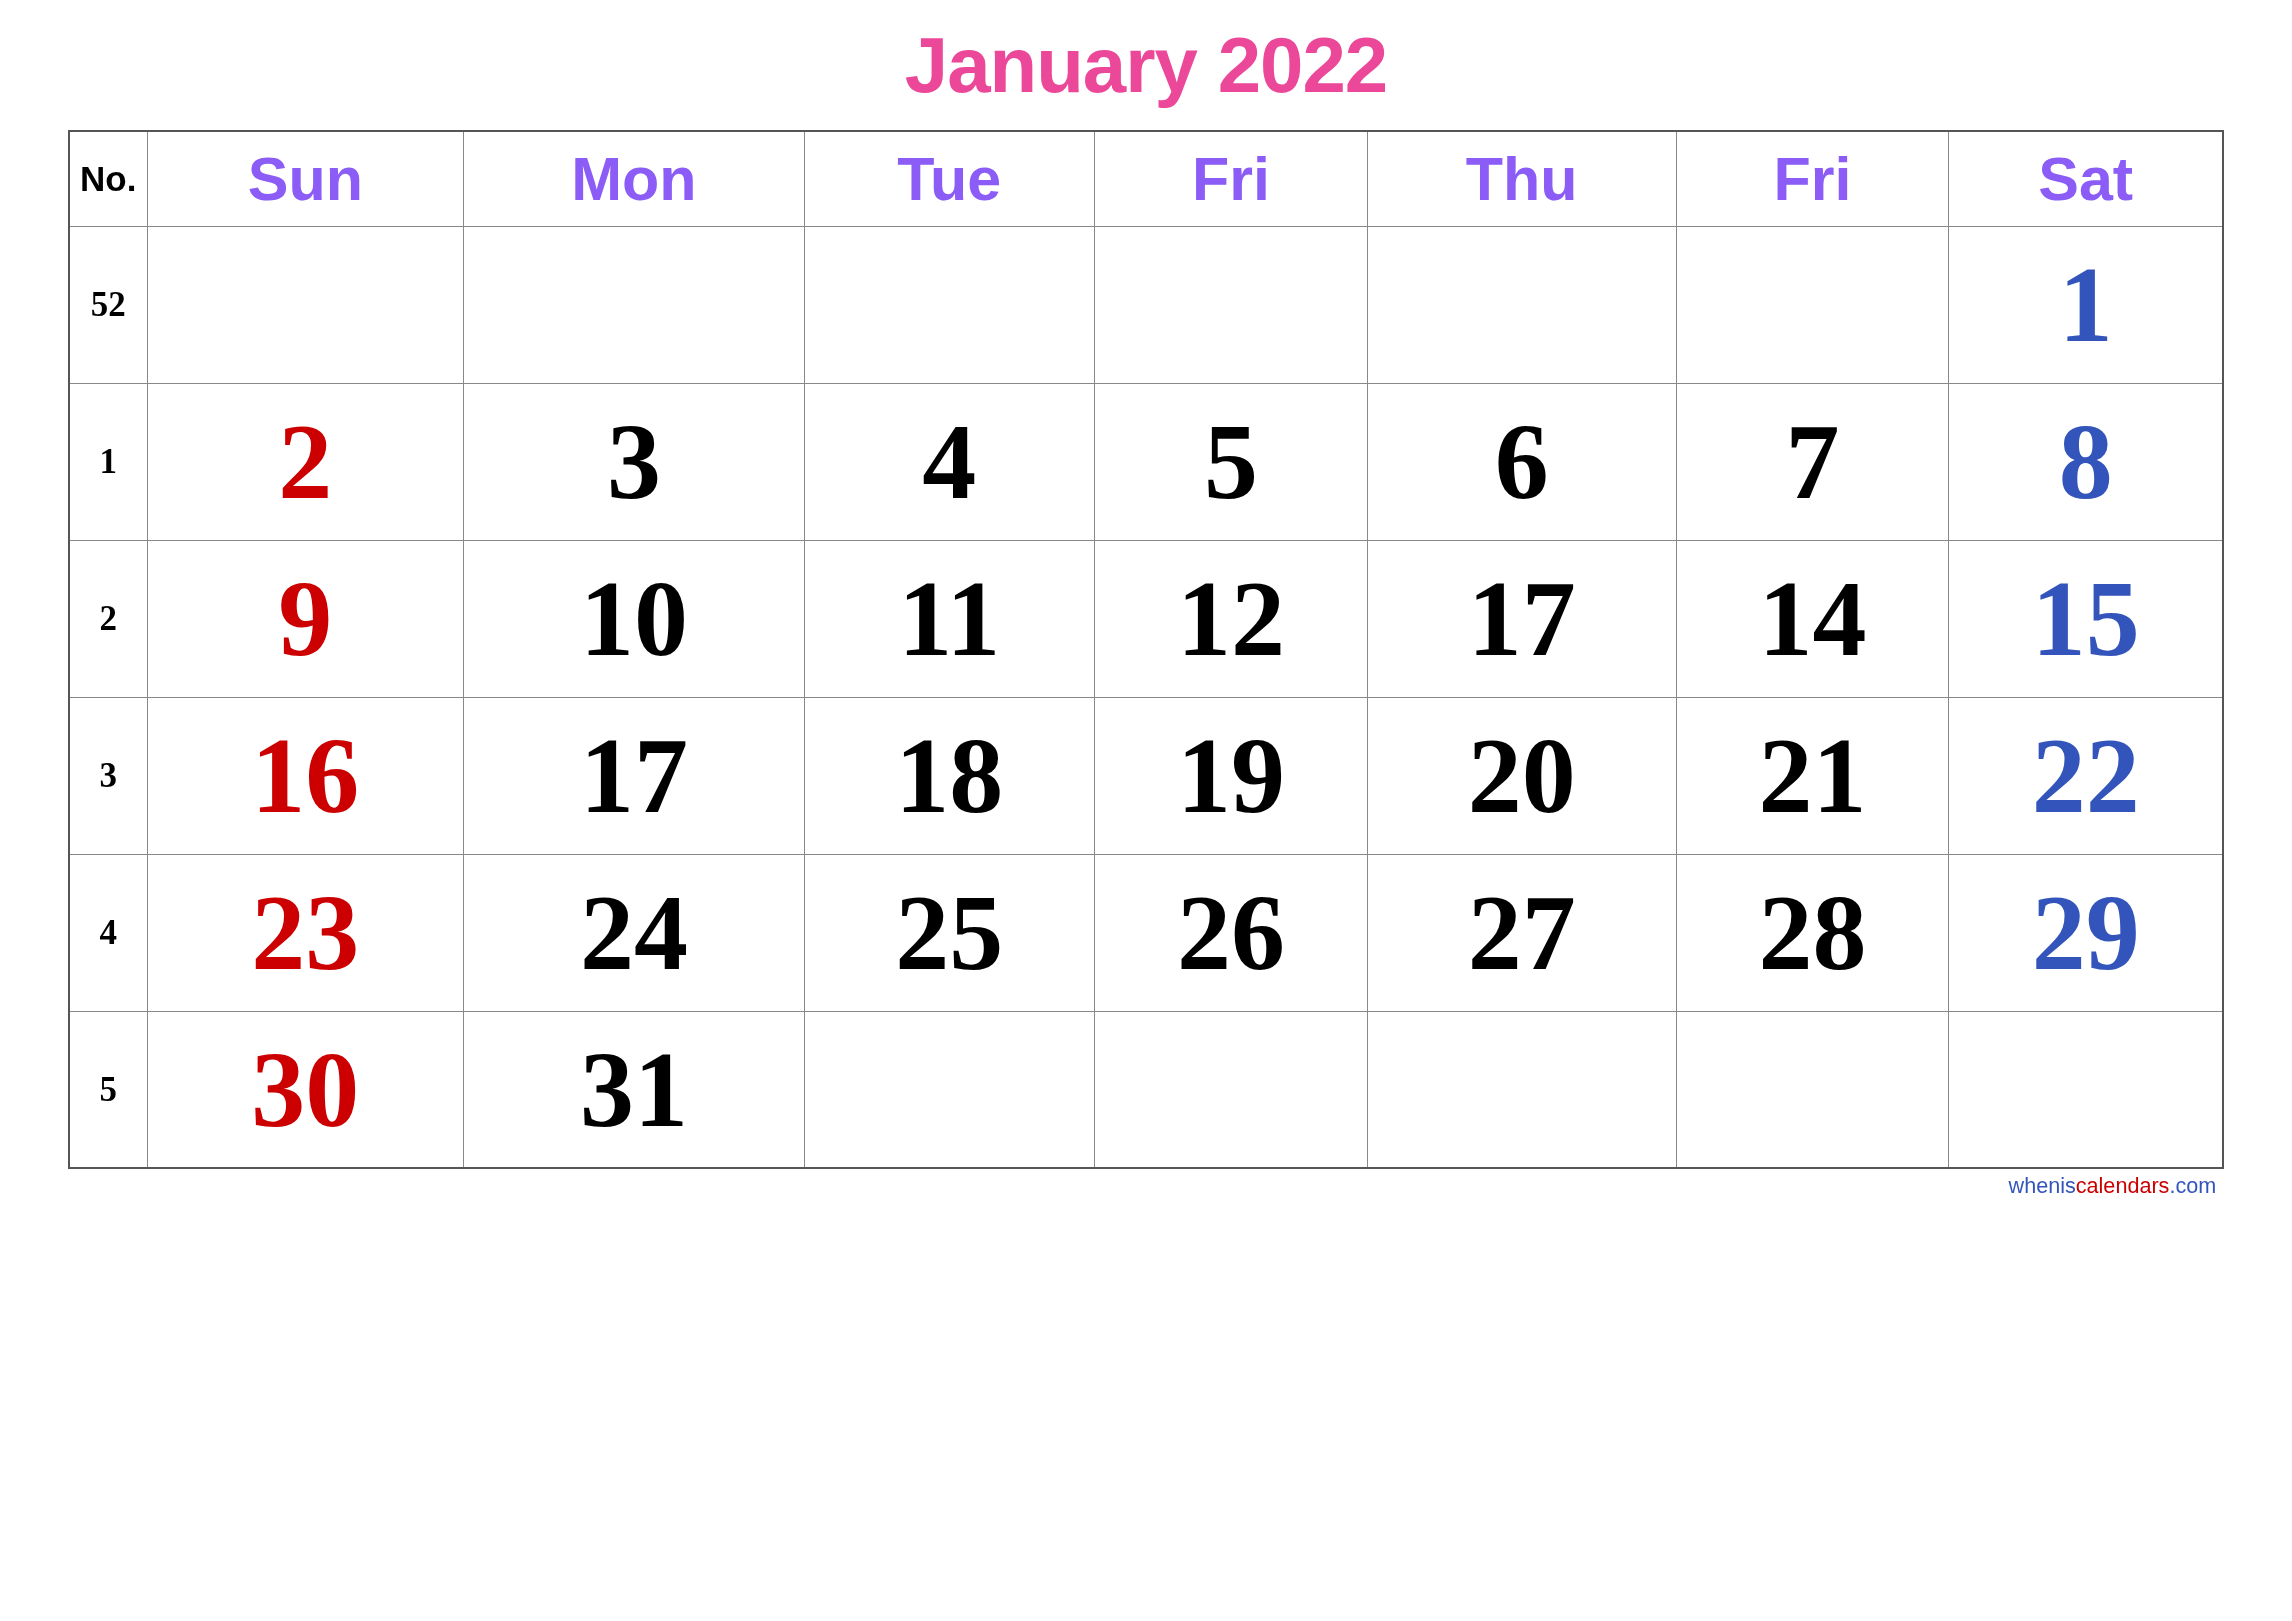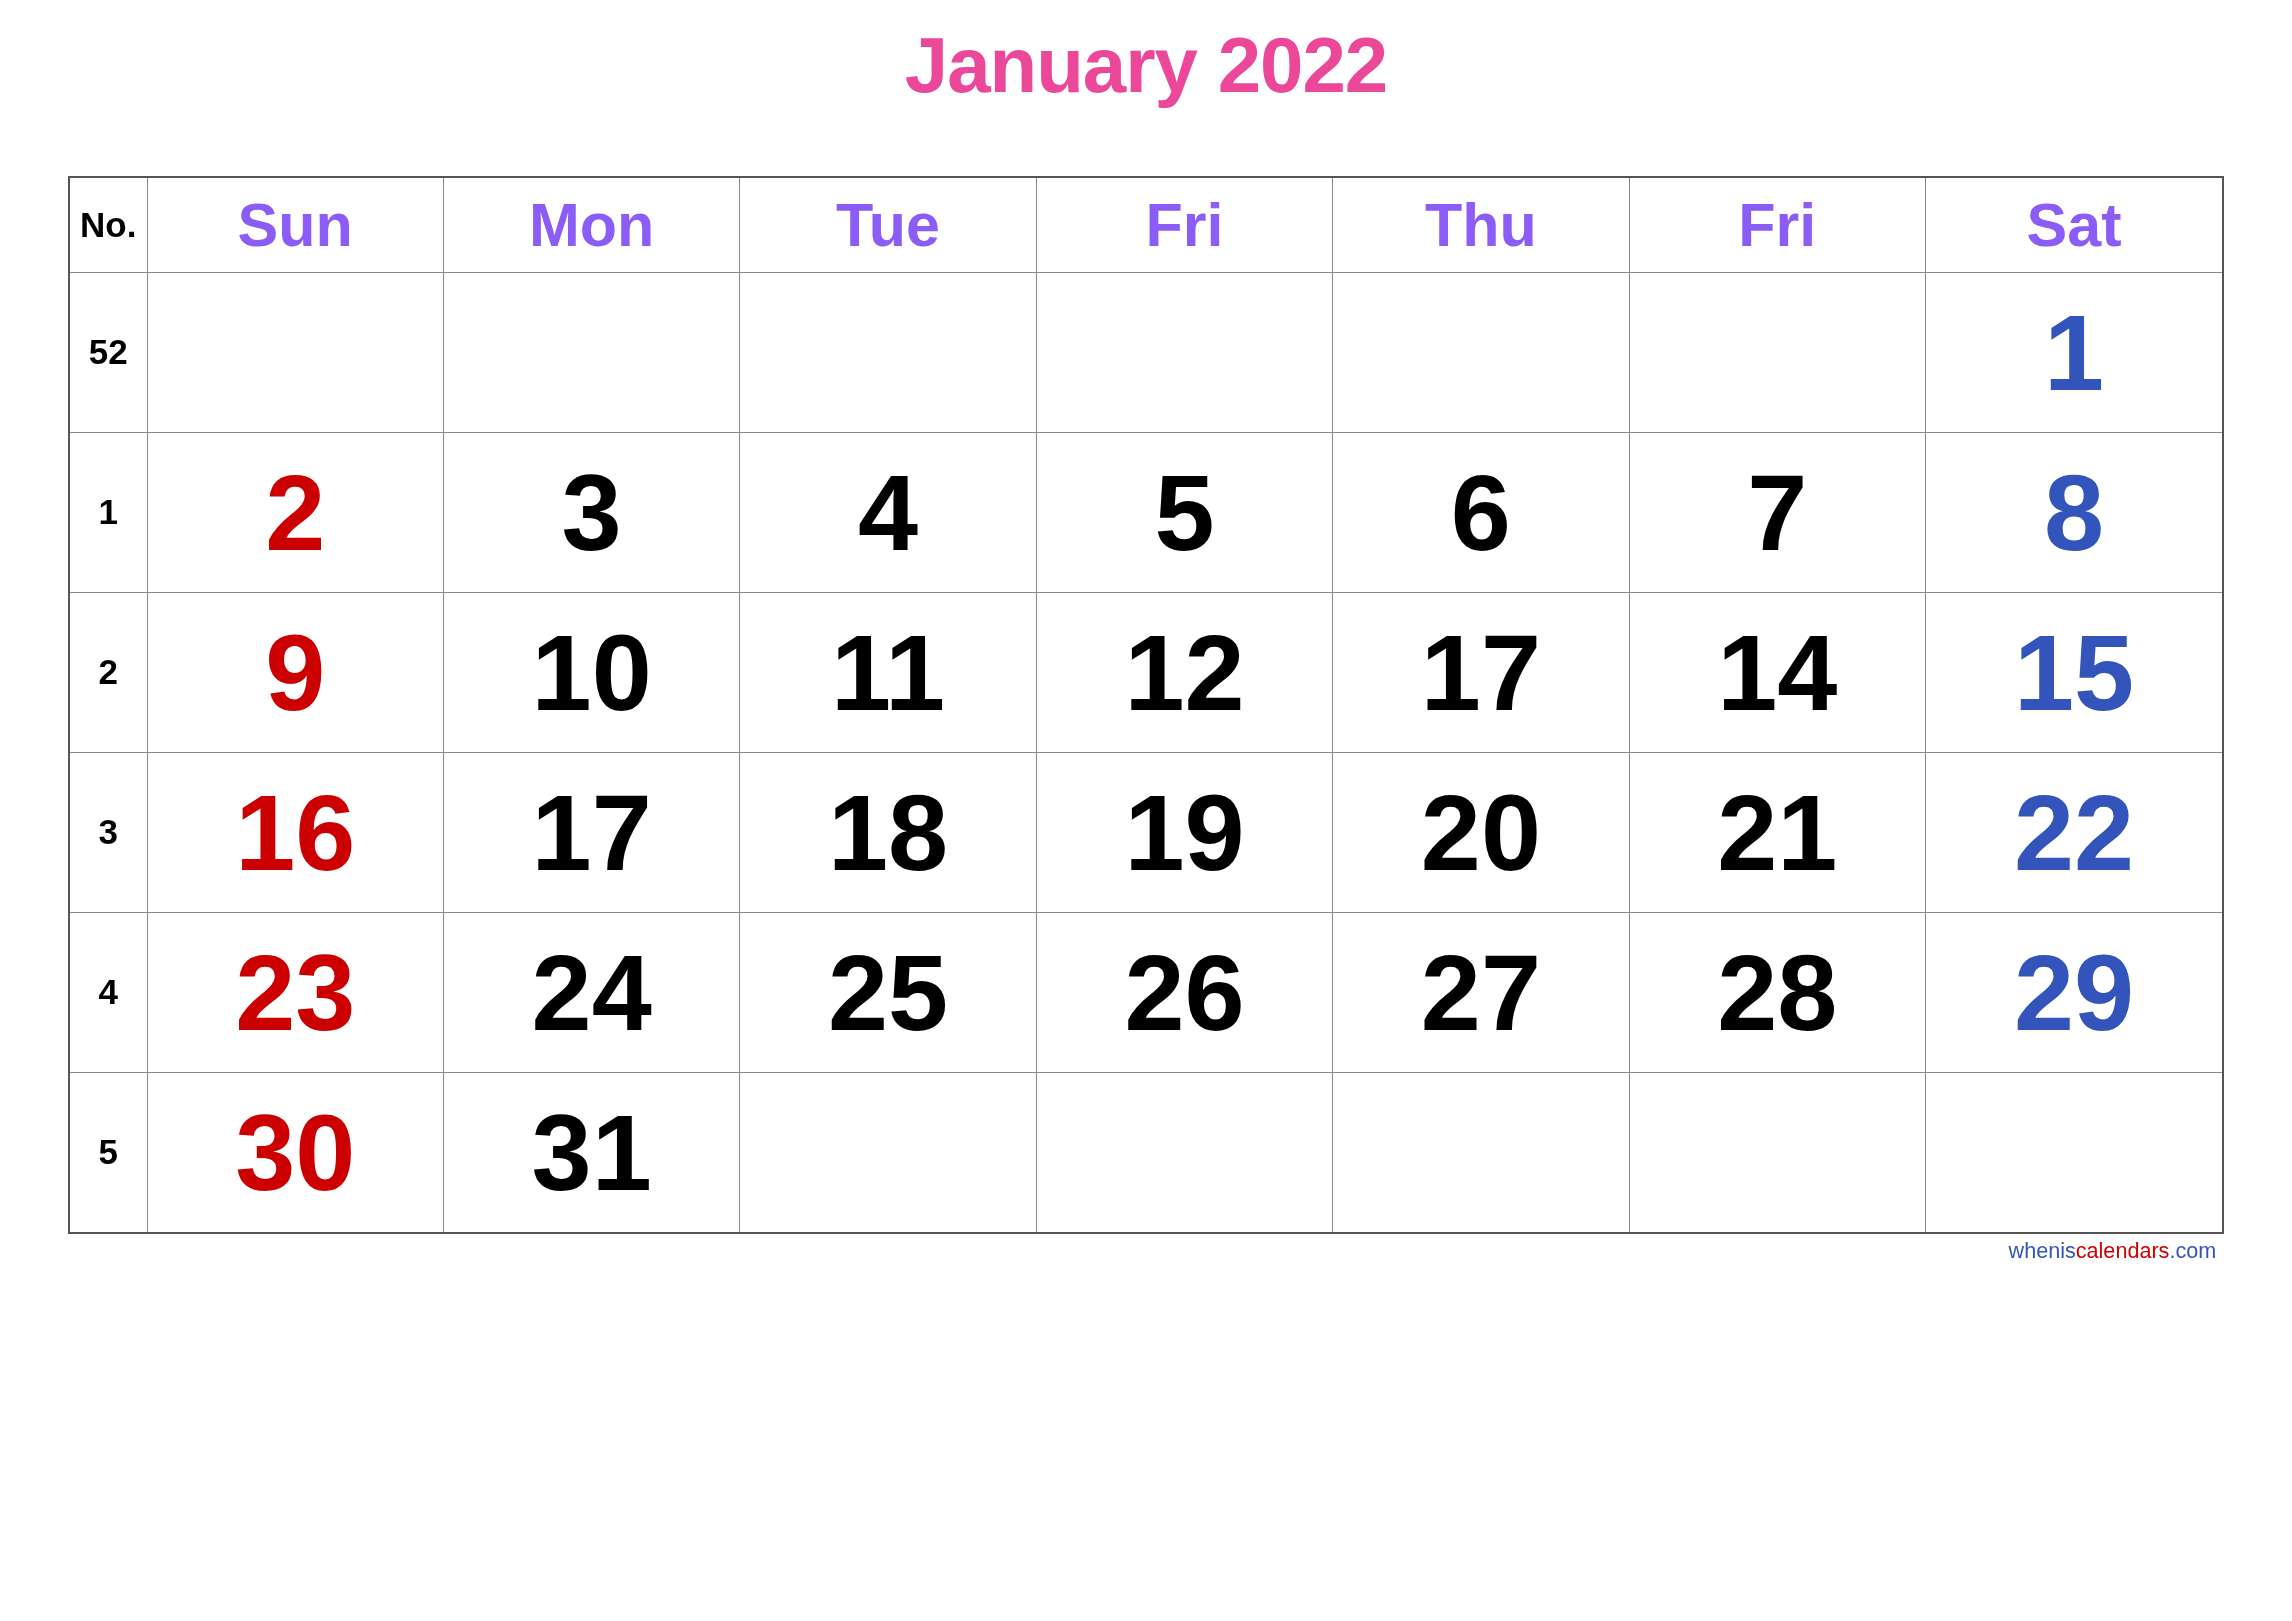--- a/index.html
+++ b/index.html
@@ -24,21 +24,20 @@
       color: #ec4899;
       text-align: center;
       margin-bottom: 19.6px;
       font-family: Arial Black, Impact, sans-serif;
       letter-spacing: -1px;
     }
 
     .calendar-wrapper {
       width: 100%;
       max-width: 2156px;
-      margin-top: 46px;
     }
 
     .calendar-table {
       width: 100%;
       border-collapse: collapse;
       border: 2px solid #555;
     }
 
     .calendar-table th,
     .calendar-table td {
@@ -60,22 +59,22 @@
       font-weight: 900;
       color: #000;
     }
 
     .week-row td {
       height: 157px;
       vertical-align: center;
       text-align: center;
       font-size: 108px;
       font-weight: 900;
-      font-family: Liberation Sans, sans-serif;
-      padding: 17px;
+      font-family: Liberation Serif, serif;
+      padding: 4px;
     }
 
     .week-row td.week-num {
       font-size: 35px;
       font-weight: 900;
       color: #000;
       width: 78px;
       vertical-align: middle;
     }
 

